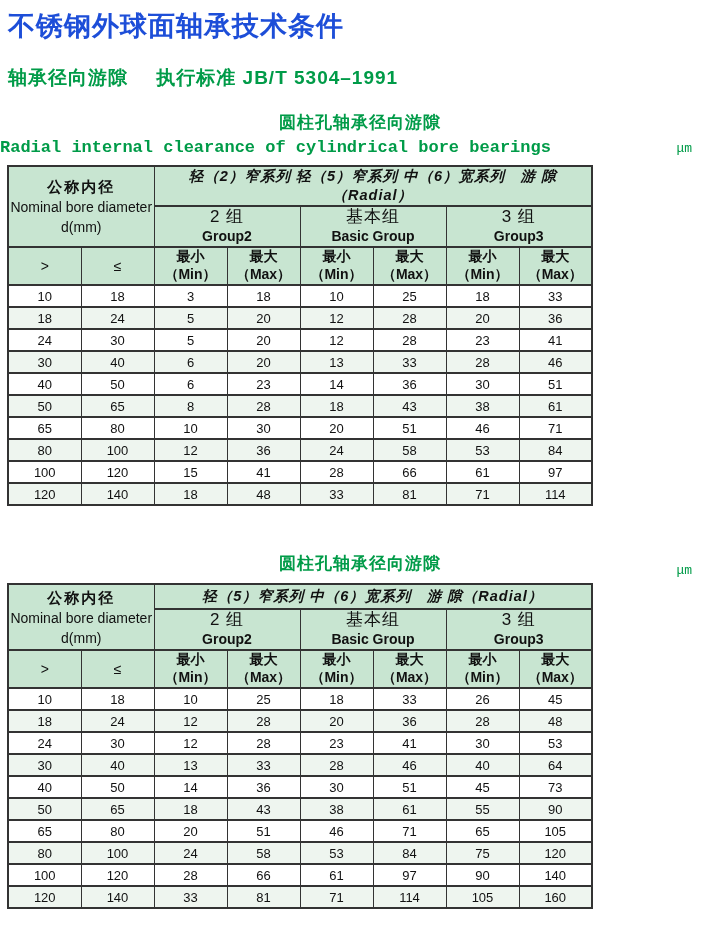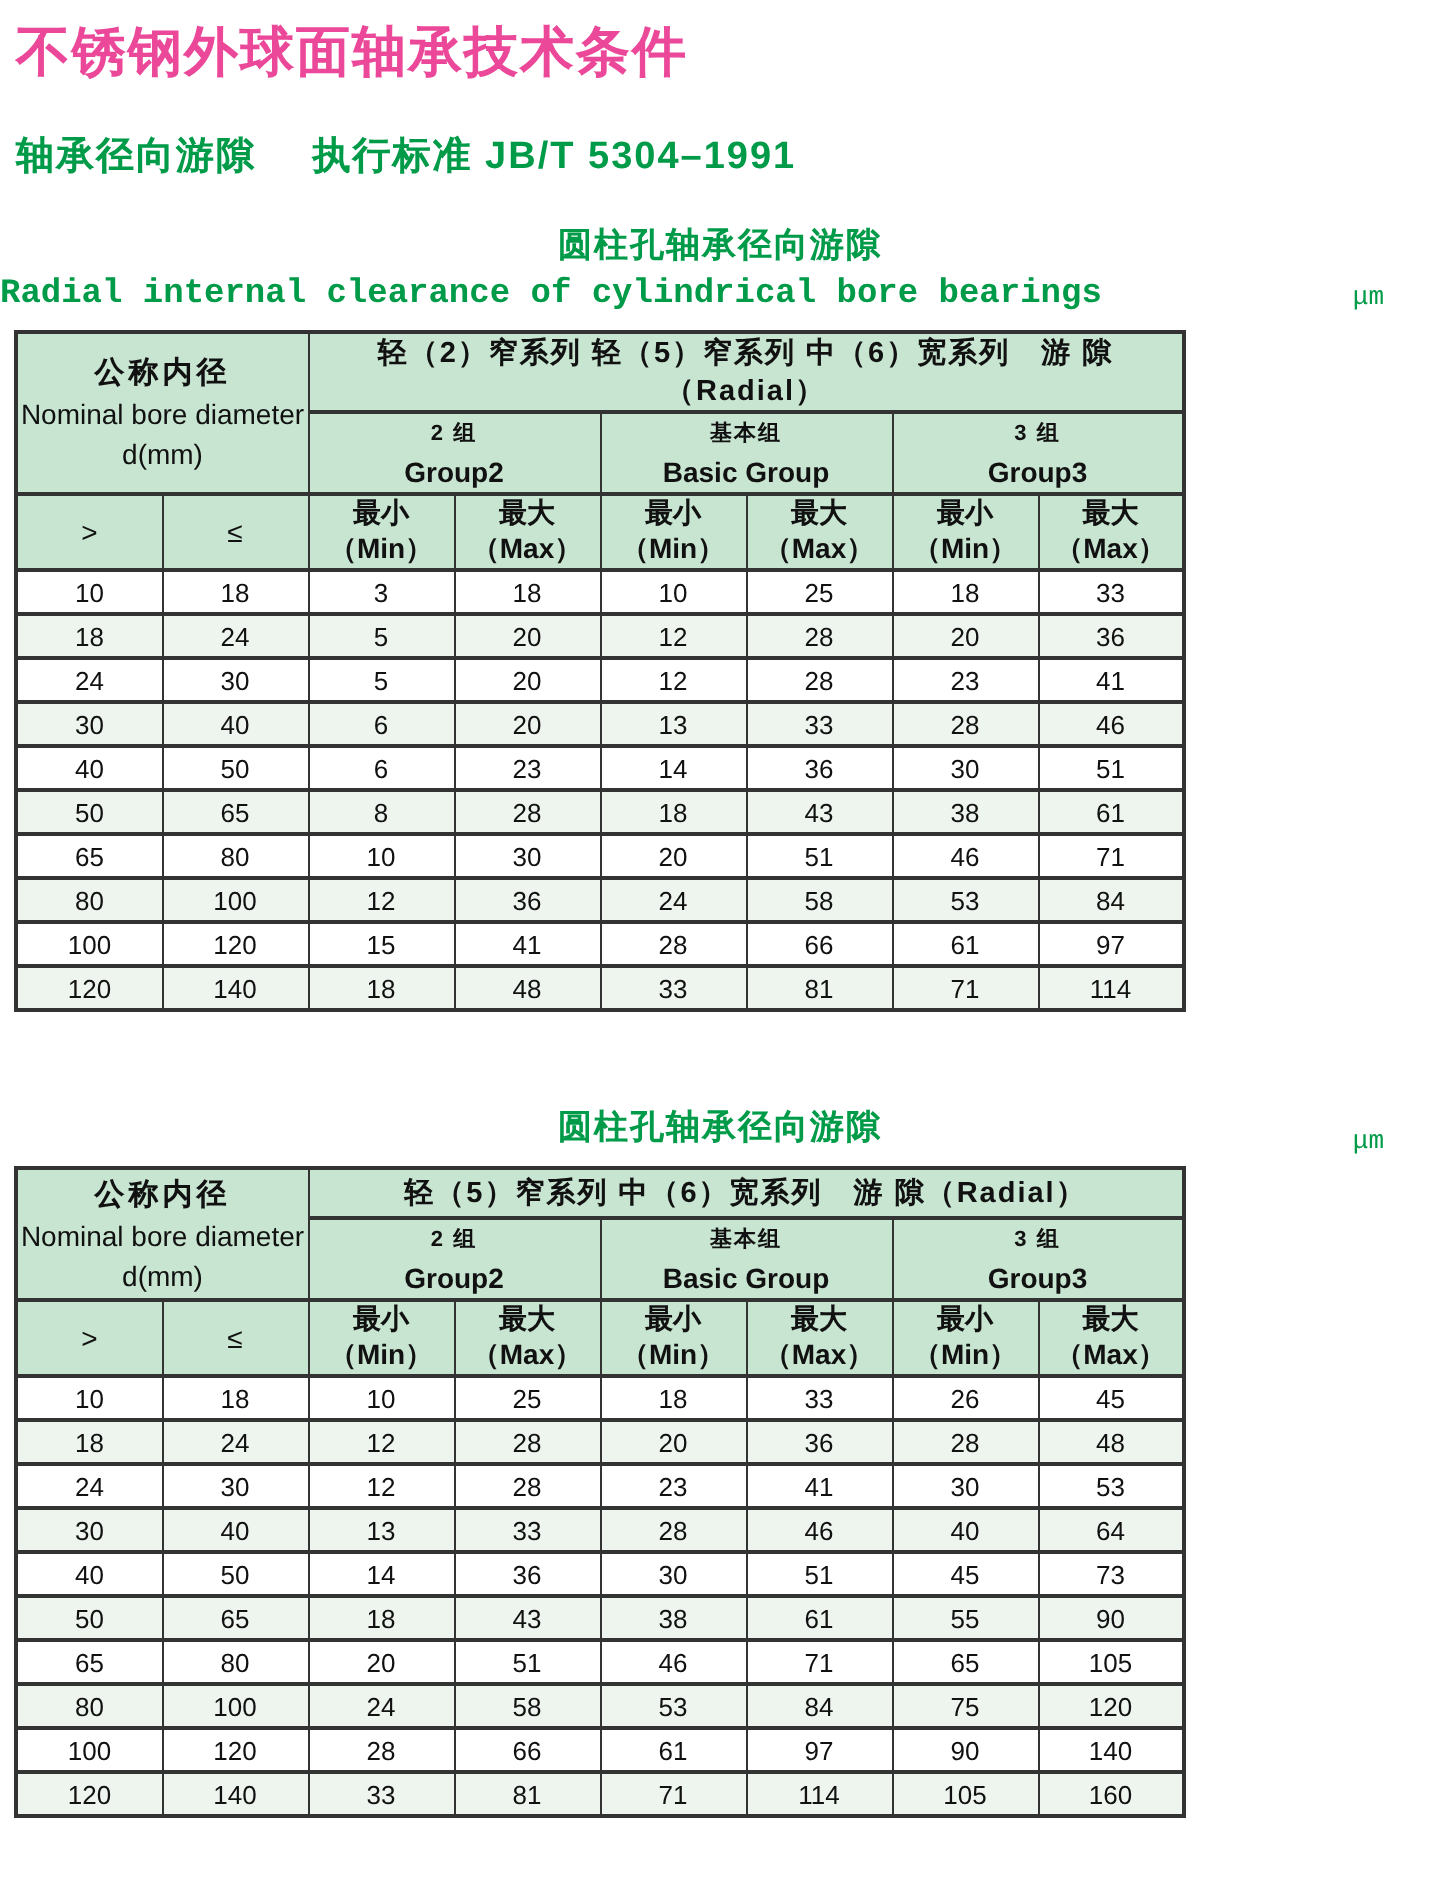--- a/index.html
+++ b/index.html
@@ -8,21 +8,21 @@
     --row-alt-bg:#eef5ef;
     --border:#333333;
   }
   *{box-sizing:border-box;}
   html,body{margin:0;padding:0;}
   body{
     width:720px;height:949px;background:#ffffff;overflow:hidden;
     font-family:"Liberation Sans","DejaVu Sans",sans-serif;color:#111;
   }
   .page-title{
-    margin:8px 17px 0 8px;font-size:27px;font-weight:bold;letter-spacing:1px;color:#ec4899;
+    margin:8px 17px 0 8px;font-size:27px;font-weight:bold;letter-spacing:1px;color:#1d4ed8;
   }
   .page-subtitle{
     margin:21px 0 0 8px;font-size:19px;font-weight:bold;color:var(--green);letter-spacing:1px;
   }
   .page-subtitle .sub-right{margin-left:22px;}
   .tbl-section{margin-top:20px;}
   .tbl-section.second{margin-top:46px;}
   .caption-zh{
     text-align:center;color:var(--green);font-size:17px;font-weight:bold;letter-spacing:1px;
   }
@@ -41,25 +41,25 @@
     border-left:1px solid var(--border);
     border-right:1px solid var(--border);
     border-top:2px solid var(--border);
     border-bottom:2px solid var(--border);
     text-align:center;vertical-align:middle;padding:0;
   }
   td.hd{background:var(--header-bg);}
   tr.hrow1 td{height:25px;}
   tr.hrow2 td{height:40px;}
   tr.hrow3 td{height:22px;}
-  .series{font-size:14.5px;font-weight:bold;letter-spacing:1px;}
+  .series{font-size:14.5px;font-weight:bold;letter-spacing:1px;font-style:italic;}
   .nominal .nzh{font-size:15px;font-weight:bold;letter-spacing:2px;line-height:21px;}
   .nominal .nen{font-size:14px;font-weight:normal;line-height:20px;}
   .nominal .nd{font-size:14px;font-weight:normal;line-height:20px;}
-  .group .gzh{font-size:11px;font-weight:bold;line-height:20px;letter-spacing:1px;}
+  .group .gzh{font-size:17px;font-weight:normal;line-height:20px;letter-spacing:1px;}
   .group .gen{font-size:14px;font-weight:bold;line-height:19px;}
   .sub{font-size:14px;font-weight:bold;}
   .gtle{font-size:14px;font-weight:normal;}
   tbody td{height:22px;font-size:13px;color:#111;background:#fff;}
   tbody tr:nth-child(even) td{background:var(--row-alt-bg);}
 </style>
 </head>
 <body>
 
 <h1 class="page-title">不锈钢外球面轴承技术条件</h1>

